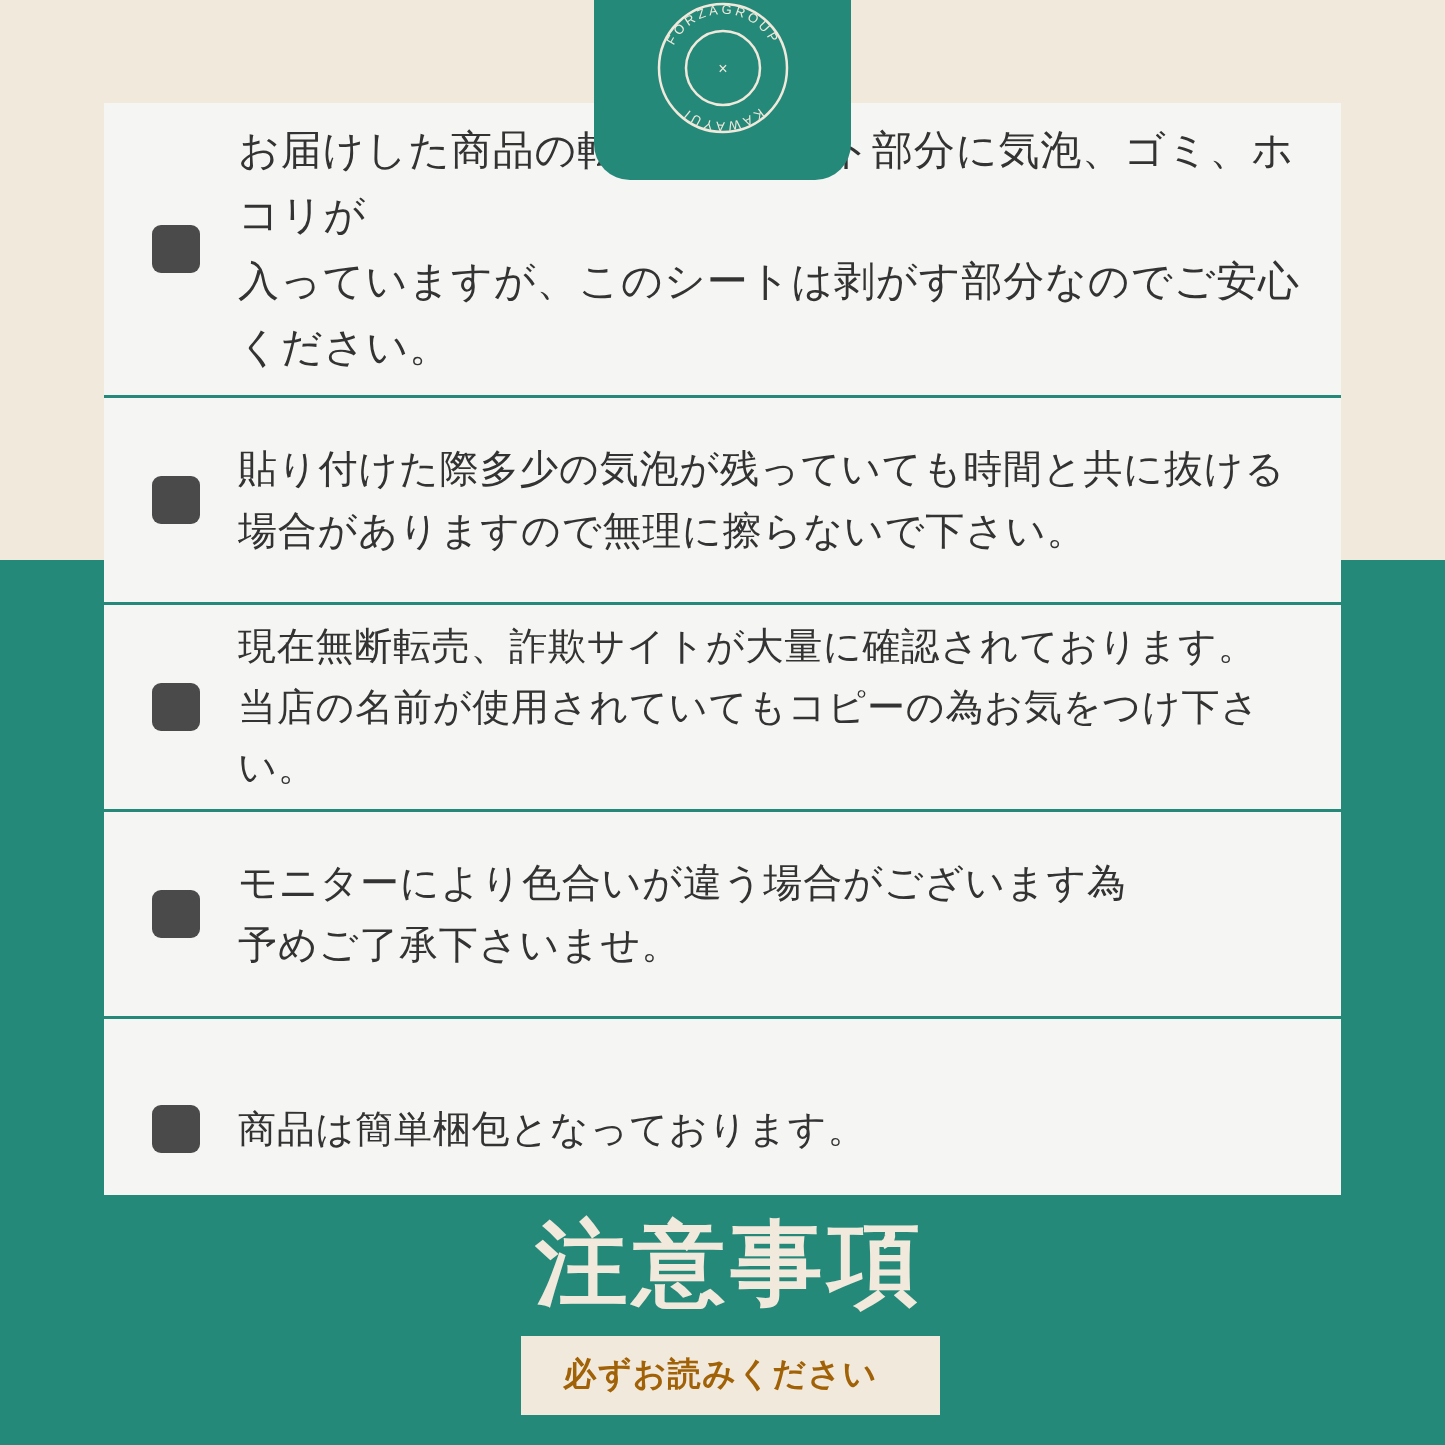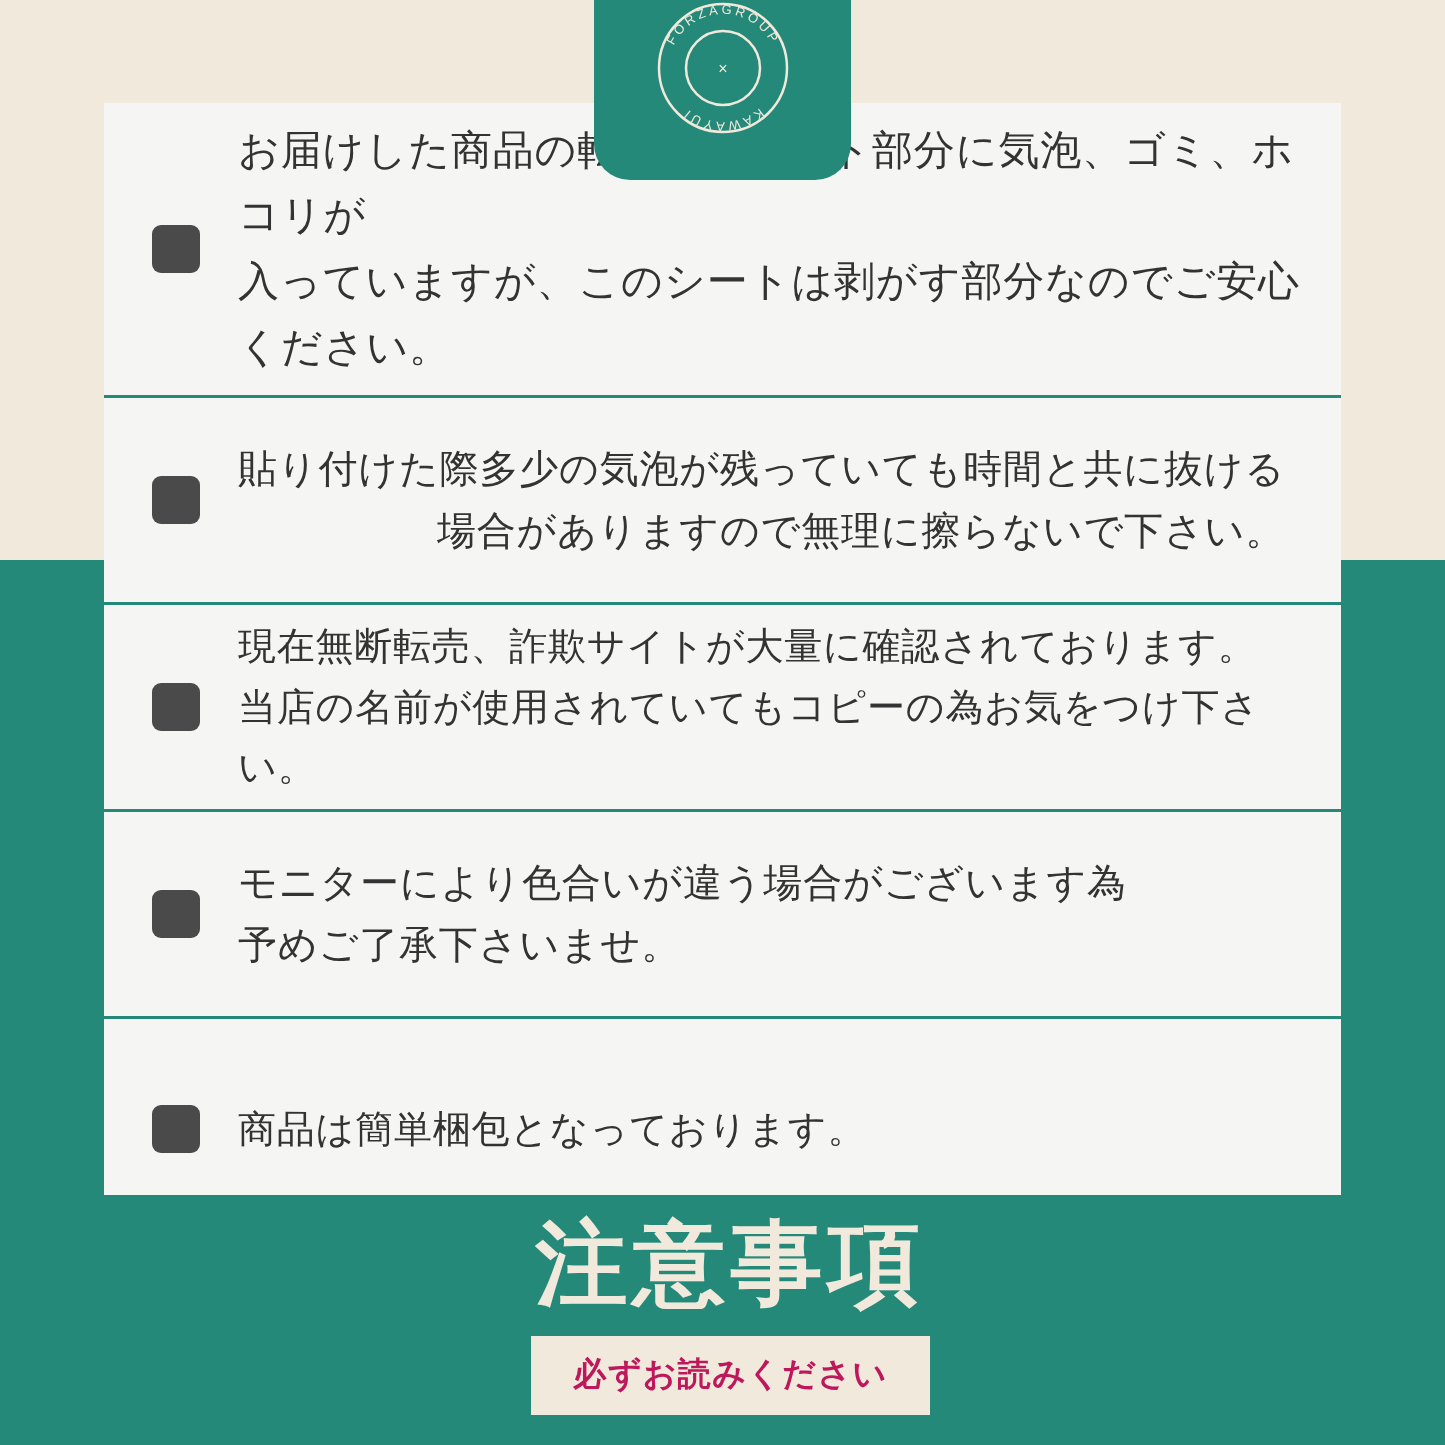--- a/index.html
+++ b/index.html
@@ -71,21 +71,21 @@
     display: flex;
     align-items: center;
     box-sizing: border-box;
     border-bottom: 3px solid #25897a;
     padding: 0 40px 0 48px;
   }
   .row:last-child {
     border-bottom: none;
   }
   .row-1 { height: 295px; }
-  .row-2 { height: 207px; text-align: right; }
+  .row-2 { height: 207px; }
   .row-3 { height: 207px; }
   .row-4 { height: 207px; }
   .row-5 { height: 220px; }
   .bullet {
     flex: 0 0 auto;
     width: 48px;
     height: 48px;
     background: #4a4a4a;
     border-radius: 9px;
     margin-right: 38px;
@@ -119,25 +119,25 @@
     font-size: 92px;
     font-weight: bold;
     color: #f1e9db;
     letter-spacing: 0.06em;
     line-height: 1.1;
   }
   .footer-pill {
     display: inline-block;
     margin-top: 22px;
     background: #f1e9db;
-    color: #be185d;
+    color: #a16207;
     font-size: 33px;
     font-weight: bold;
     letter-spacing: 0.04em;
-    padding: 16px 42px 18px 42px;
+    padding: 16px 62px 18px 42px;
   }
 </style>
 </head>
 <body>
 
 <div class="page">
 
   <div class="bg-bottom"></div>
 
   <div class="logo-badge">

